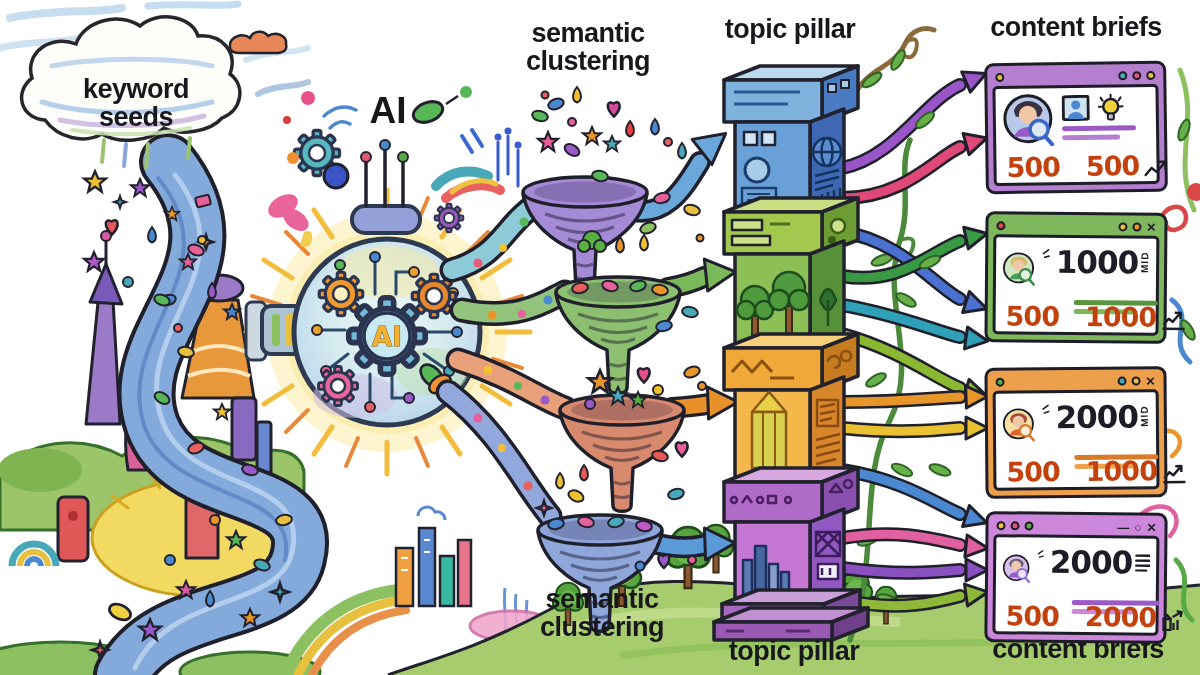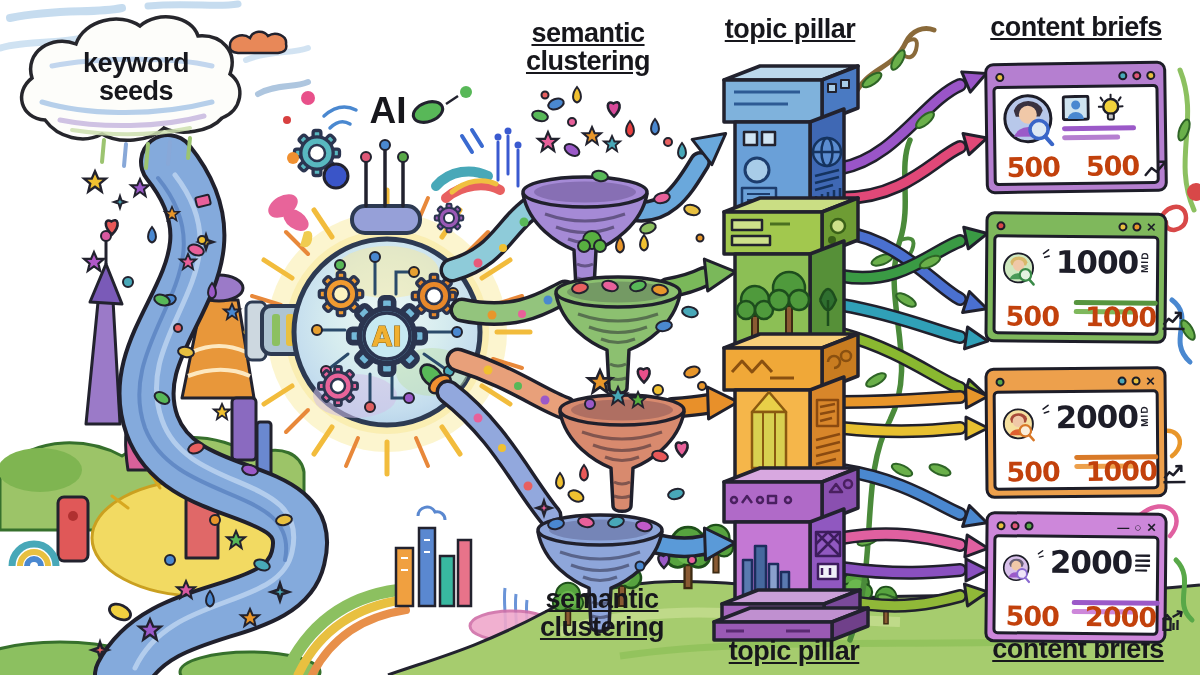--- a/index.html
+++ b/index.html
@@ -3,21 +3,21 @@
 <meta charset="utf-8">
 <style>
   html,body{margin:0;padding:0;background:#e8e8e8;}
   .stage{position:relative;width:1200px;height:675px;background:#ffffff;overflow:hidden;
          font-family:"Liberation Sans",sans-serif;}
   svg text{font-family:"DejaVu Sans",sans-serif;}
   .scene{position:absolute;left:0;top:0;}
   
   .lbl{position:absolute;font-weight:700;color:#17171c;text-align:center;line-height:1.02;
        letter-spacing:-0.5px;}
-  .lbl.big{font-size:27px;text-decoration:underline;}
+  .lbl.big{font-size:27px;}
   .lbl.ai{font-size:37px;letter-spacing:0;}
   .cloud-lbl{font-size:27px;}
   
   .card{position:absolute;width:182px;border:3.5px solid #1d1d28;border-radius:9px;
         padding:3px 5px 5px 5px;box-sizing:border-box;}
   .card1{background:#b57fd0;}
   .card2{background:#7fb85c;}
   .card3{background:#eda04c;}
   .card4{background:#cd87da;}
   .chead{height:17px;display:flex;align-items:center;gap:5px;padding:0 3px;}
@@ -645,21 +645,21 @@
   <path d="M1172,300 C1196,318 1166,340 1190,362" stroke="#4a88d0" stroke-width="5"></path>
   <path d="M1150,440 C1170,418 1192,440 1172,456" stroke="#e8962a" stroke-width="4.5"></path>
   <path d="M1140,515 C1166,494 1188,516 1170,536" stroke="#e060a0" stroke-width="4.5"></path>
   <path d="M1176,560 C1196,580 1172,602 1192,620" stroke="#58a848" stroke-width="5"></path>
   <use href="#leaf" transform="translate(1184,130) rotate(-70)"></use>
   <use href="#leaf" transform="translate(1188,330) rotate(60)"></use>
   <circle cx="1196" cy="192" r="9" fill="#d84848" stroke="none"></circle>
 </g>
 </svg>
 
-<div class="lbl cloud-lbl" style="left:50px;top:50px;width:172px;">
+<div class="lbl cloud-lbl" style="left:50px;top:76px;width:172px;">
   <div>keyword</div>
   <div>seeds</div>
 </div>
 <div class="lbl ai" style="left:348px;top:92px;width:80px;">AI</div>
 <div class="lbl big" style="left:496px;top:20px;width:184px;">
   <div>semantic</div>
   <div>clustering</div>
 </div>
 <div class="lbl big" style="left:698px;top:16px;width:184px;">topic pillar</div>
 <div class="lbl big" style="left:982px;top:14px;width:188px;">content briefs</div>

